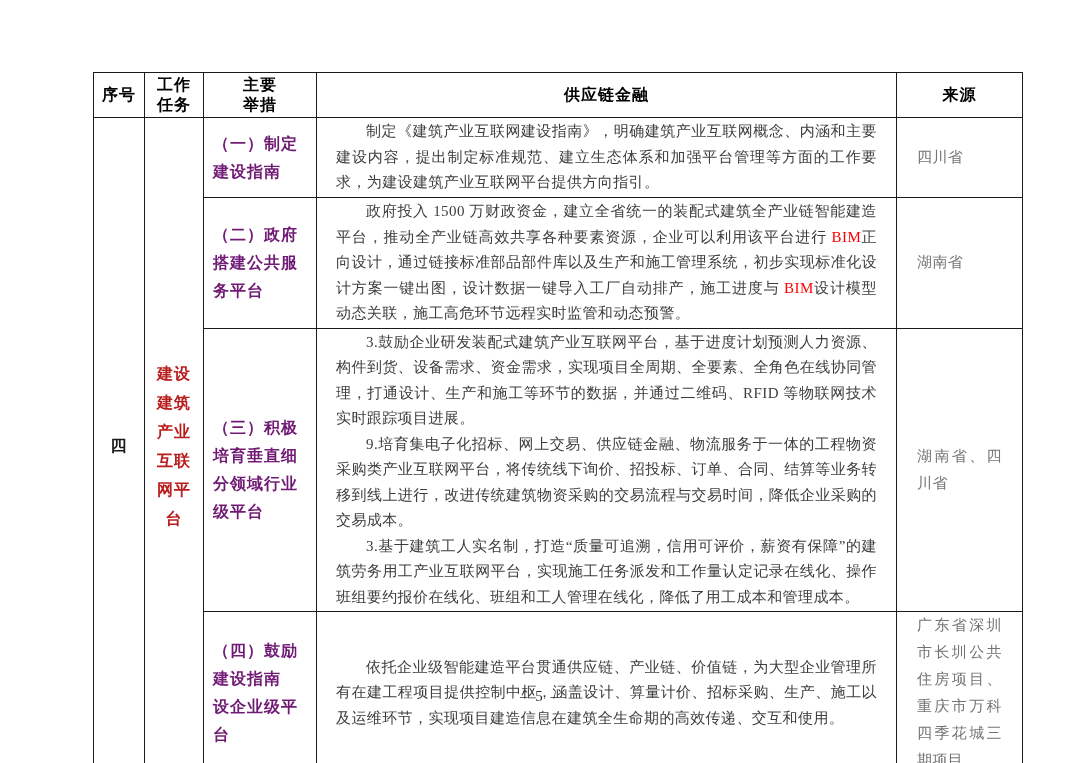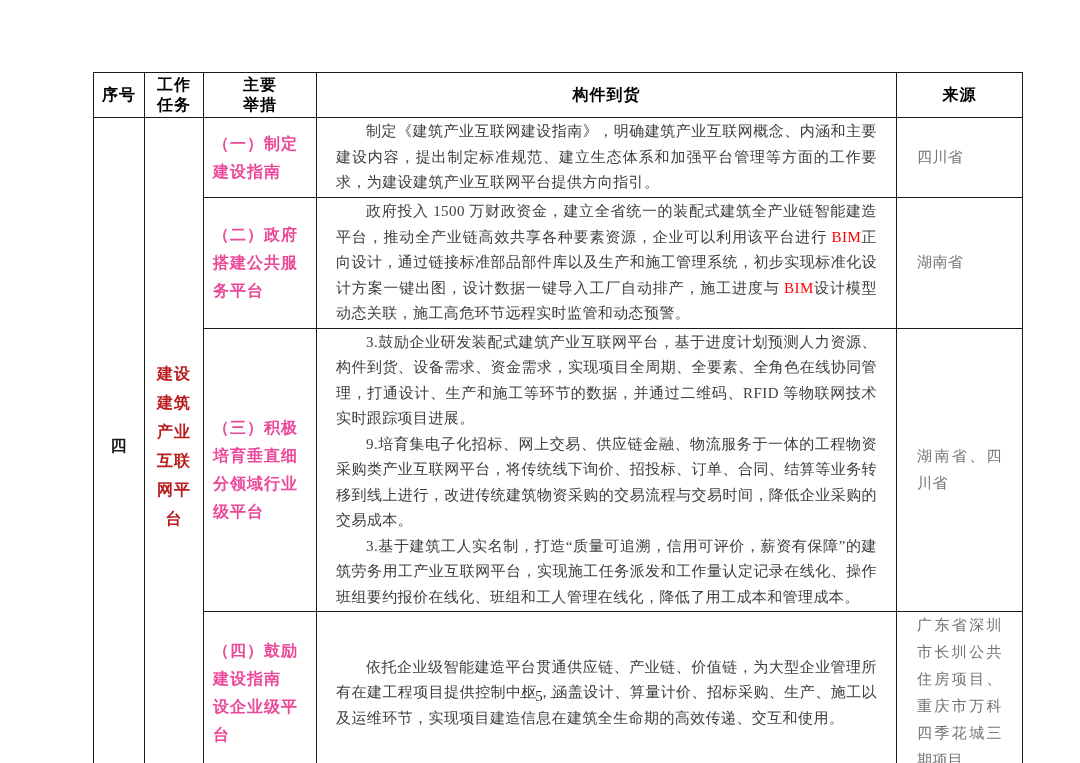--- a/index.html
+++ b/index.html
@@ -66,21 +66,21 @@
     text-align: center;
     white-space: pre-line;
     line-height: 29px;
     letter-spacing: 1px;
   }
 
   
   td.measure {
     font-weight: bold;
     font-size: 16px;
-    color: #ec4899;
+    color: #701a75;
     padding: 0 7px 0 9px;
     white-space: pre-line;
     line-height: 28px;
     letter-spacing: 1px;
     text-align: left;
   }
 
   
   td.experience {
     font-size: 15px;
@@ -129,21 +129,21 @@
       <col style="width:580px">
       <col style="width:126px">
     </colgroup>
     <tbody>
       <tr class="hdr">
         <th>序号</th>
         <th>工作
 任务</th>
         <th>主要
 举措</th>
-        <th>构件到货</th>
+        <th>供应链金融</th>
         <th>来源</th>
       </tr>
 
       <tr class="r1">
         <td class="serial" rowspan="4">四</td>
         <td class="task" rowspan="4">建设
 建筑
 产业
 互联
 网平

